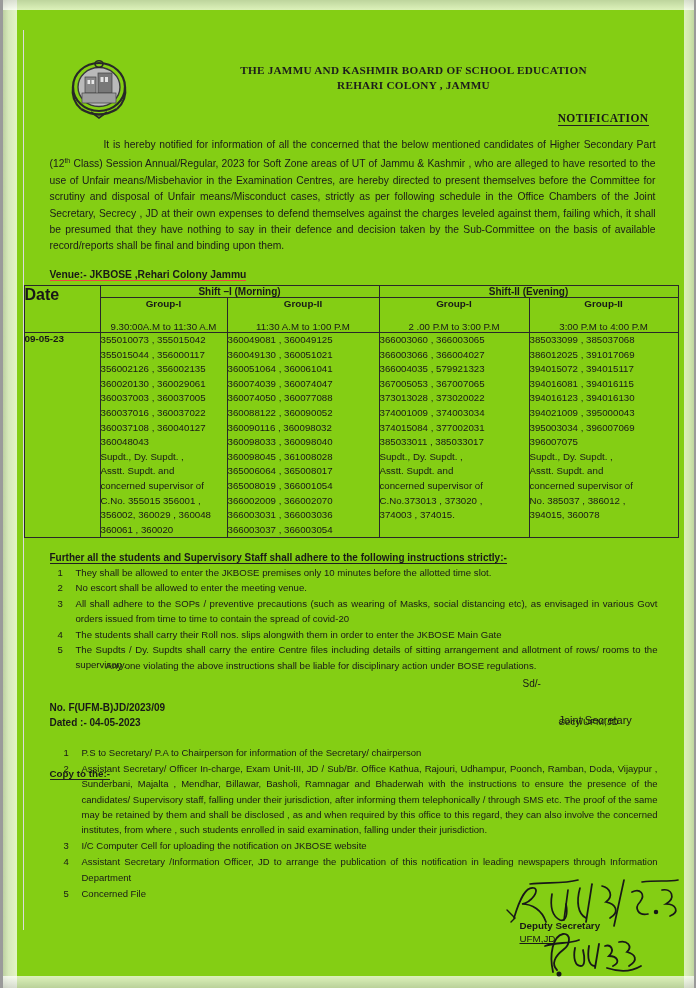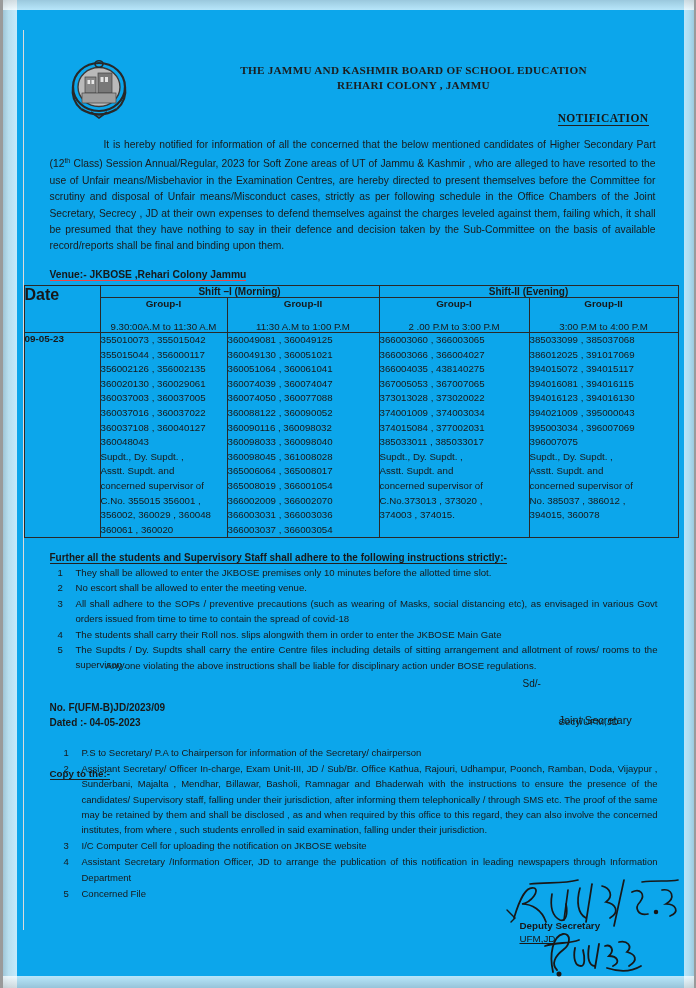--- a/index.html
+++ b/index.html
@@ -4,21 +4,21 @@
 <style>
   html, body {
     margin: 0;
     padding: 0;
     background: #9a9a9a;
   }
   #page {
     position: relative;
     width: 651px;
     height: 988px;
-    background: #0ea5e9;
+    background: #84cc16;
     margin: 0 auto;
     overflow: hidden;
     font-family: "Liberation Sans", sans-serif;
     color: #1a1a1a;
     filter: contrast(1.02);
     padding-left: 40px;
   }
   
   .scan-edge-left {
     position: absolute; left: 0; top: 0; width: 14px; height: 988px;
@@ -373,21 +373,21 @@
               <div class="roll-line">366002009 , 366002070</div>
               <div class="roll-line">366003031 , 366003036</div>
               <div class="roll-line">366003037 , 366003054</div>
             </div>
           <div class="roll-note" id="col1-note"></div>
         </td>
         <td class="roll-cell">
           <div id="col2-rolls">
               <div class="roll-line">366003060 , 366003065</div>
               <div class="roll-line">366003066 , 366004027</div>
-              <div class="roll-line">366004035 , 438140275</div>
+              <div class="roll-line">366004035 , 579921323</div>
               <div class="roll-line">367005053 , 367007065</div>
               <div class="roll-line">373013028 , 373020022</div>
               <div class="roll-line">374001009 , 374003034</div>
               <div class="roll-line">374015084 , 377002031</div>
               <div class="roll-line">385033011 , 385033017</div>
             </div>
           <div class="roll-note" id="col2-note">
               <div class="roll-line">Supdt., Dy. Supdt. ,</div>
               <div class="roll-line">Asstt. Supdt. and</div>
               <div class="roll-line">concerned supervisor  of</div>
@@ -417,21 +417,21 @@
       </tr>
     </tbody>
   </table>
 
   <div class="instr-head">
     <span>Further all the students and Supervisory Staff shall adhere to the following instructions strictly:-</span>
   </div>
   <div class="instr-list" id="instructions-list">
       <div class="instr-item"><span class="instr-num">1</span><span>They shall be allowed to enter the JKBOSE premises only 10 minutes before the allotted time slot.</span></div>
       <div class="instr-item"><span class="instr-num">2</span><span>No escort shall be allowed to enter the meeting venue.</span></div>
-      <div class="instr-item"><span class="instr-num">3</span><span>All shall adhere to the SOPs / preventive precautions (such as wearing of Masks, social distancing etc), as  envisaged in various  Govt  orders issued from time to time to contain the spread of covid-18</span></div>
+      <div class="instr-item"><span class="instr-num">3</span><span>All shall adhere to the SOPs / preventive precautions (such as wearing of Masks, social distancing etc), as  envisaged in various  Govt  orders issued from time to time to contain the spread of covid-20</span></div>
       <div class="instr-item"><span class="instr-num">4</span><span>The students shall carry their Roll nos. slips alongwith them in order  to enter the JKBOSE Main  Gate</span></div>
       <div class="instr-item"><span class="instr-num">5</span><span>The Supdts / Dy.  Supdts shall carry the entire Centre files including details of sitting arrangement  and allotment   of rows/ rooms to the supervisory.</span></div>
     </div>
   <div class="instr-final">Any one violating the above instructions shall be liable for disciplinary action under BOSE regulations.</div>
   <div class="sd-mark">Sd/-</div>
 
   <div class="ref-no">No. F(UFM-B)JD/2023/09</div>
   <div class="ref-date">Dated :- 04-05-2023</div>
   <div class="sign-right-1">Joint Secretary</div>
   <div class="sign-right-2">Secy/UFM,JD</div>

